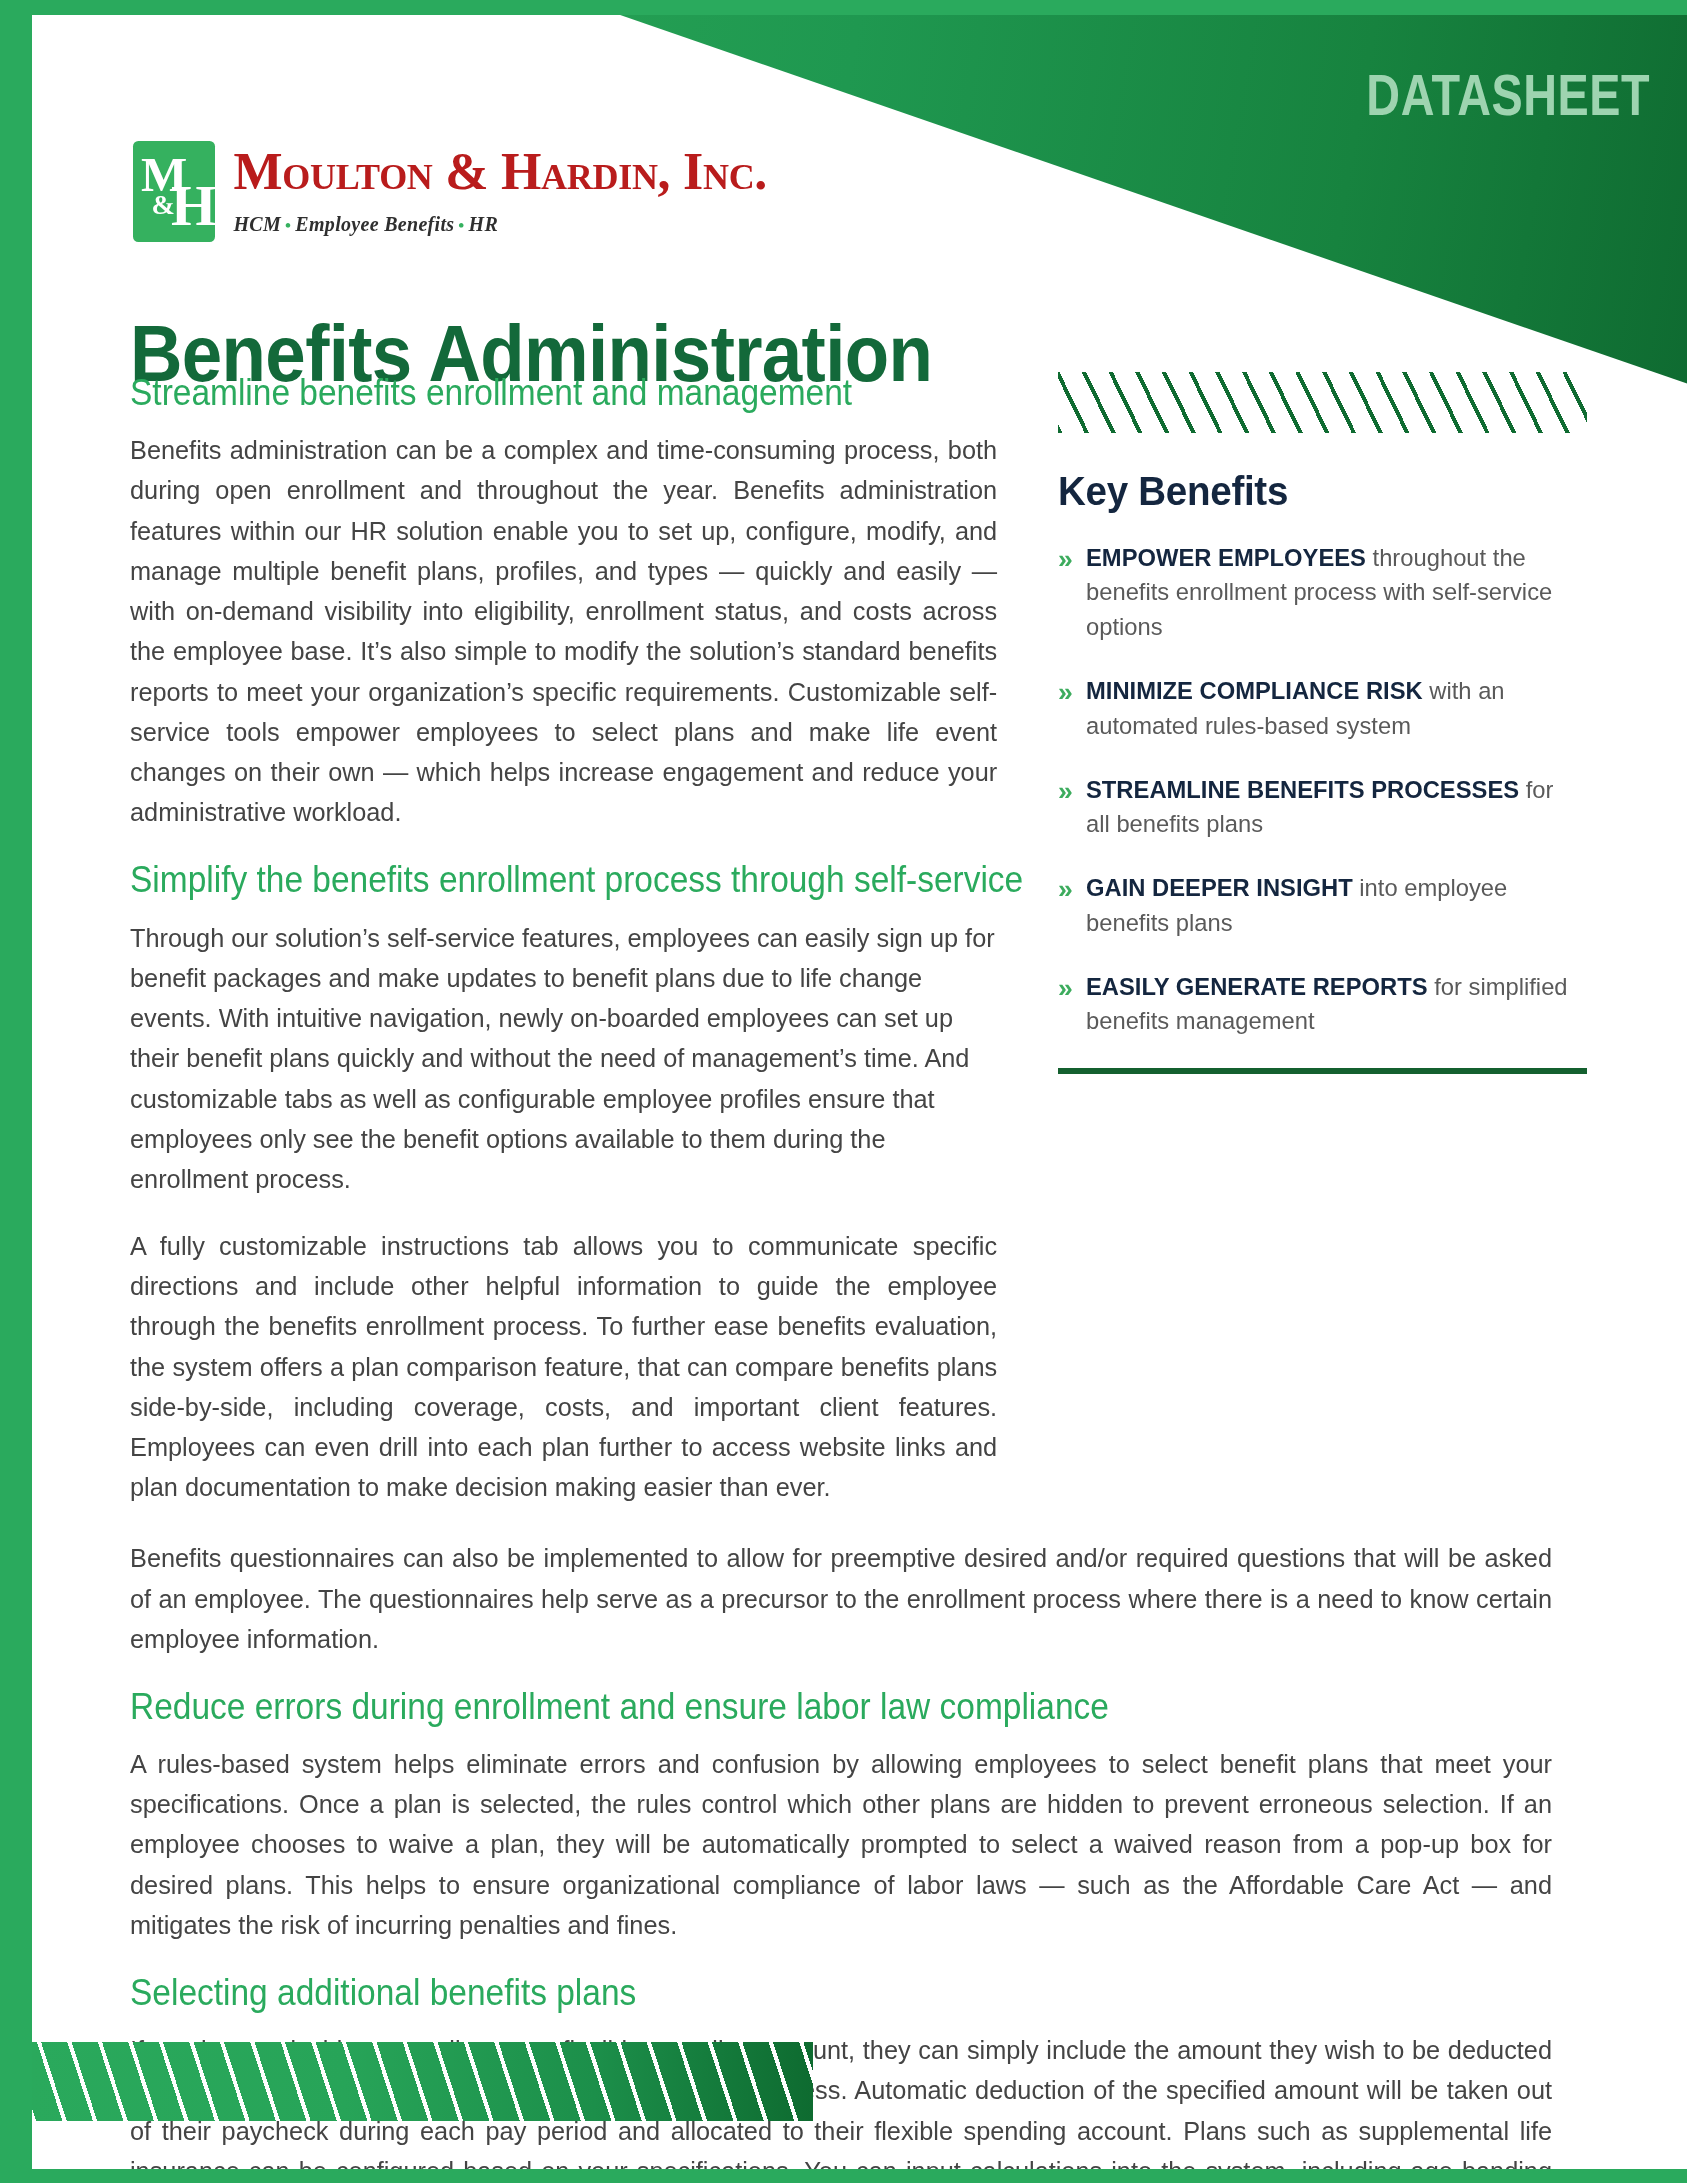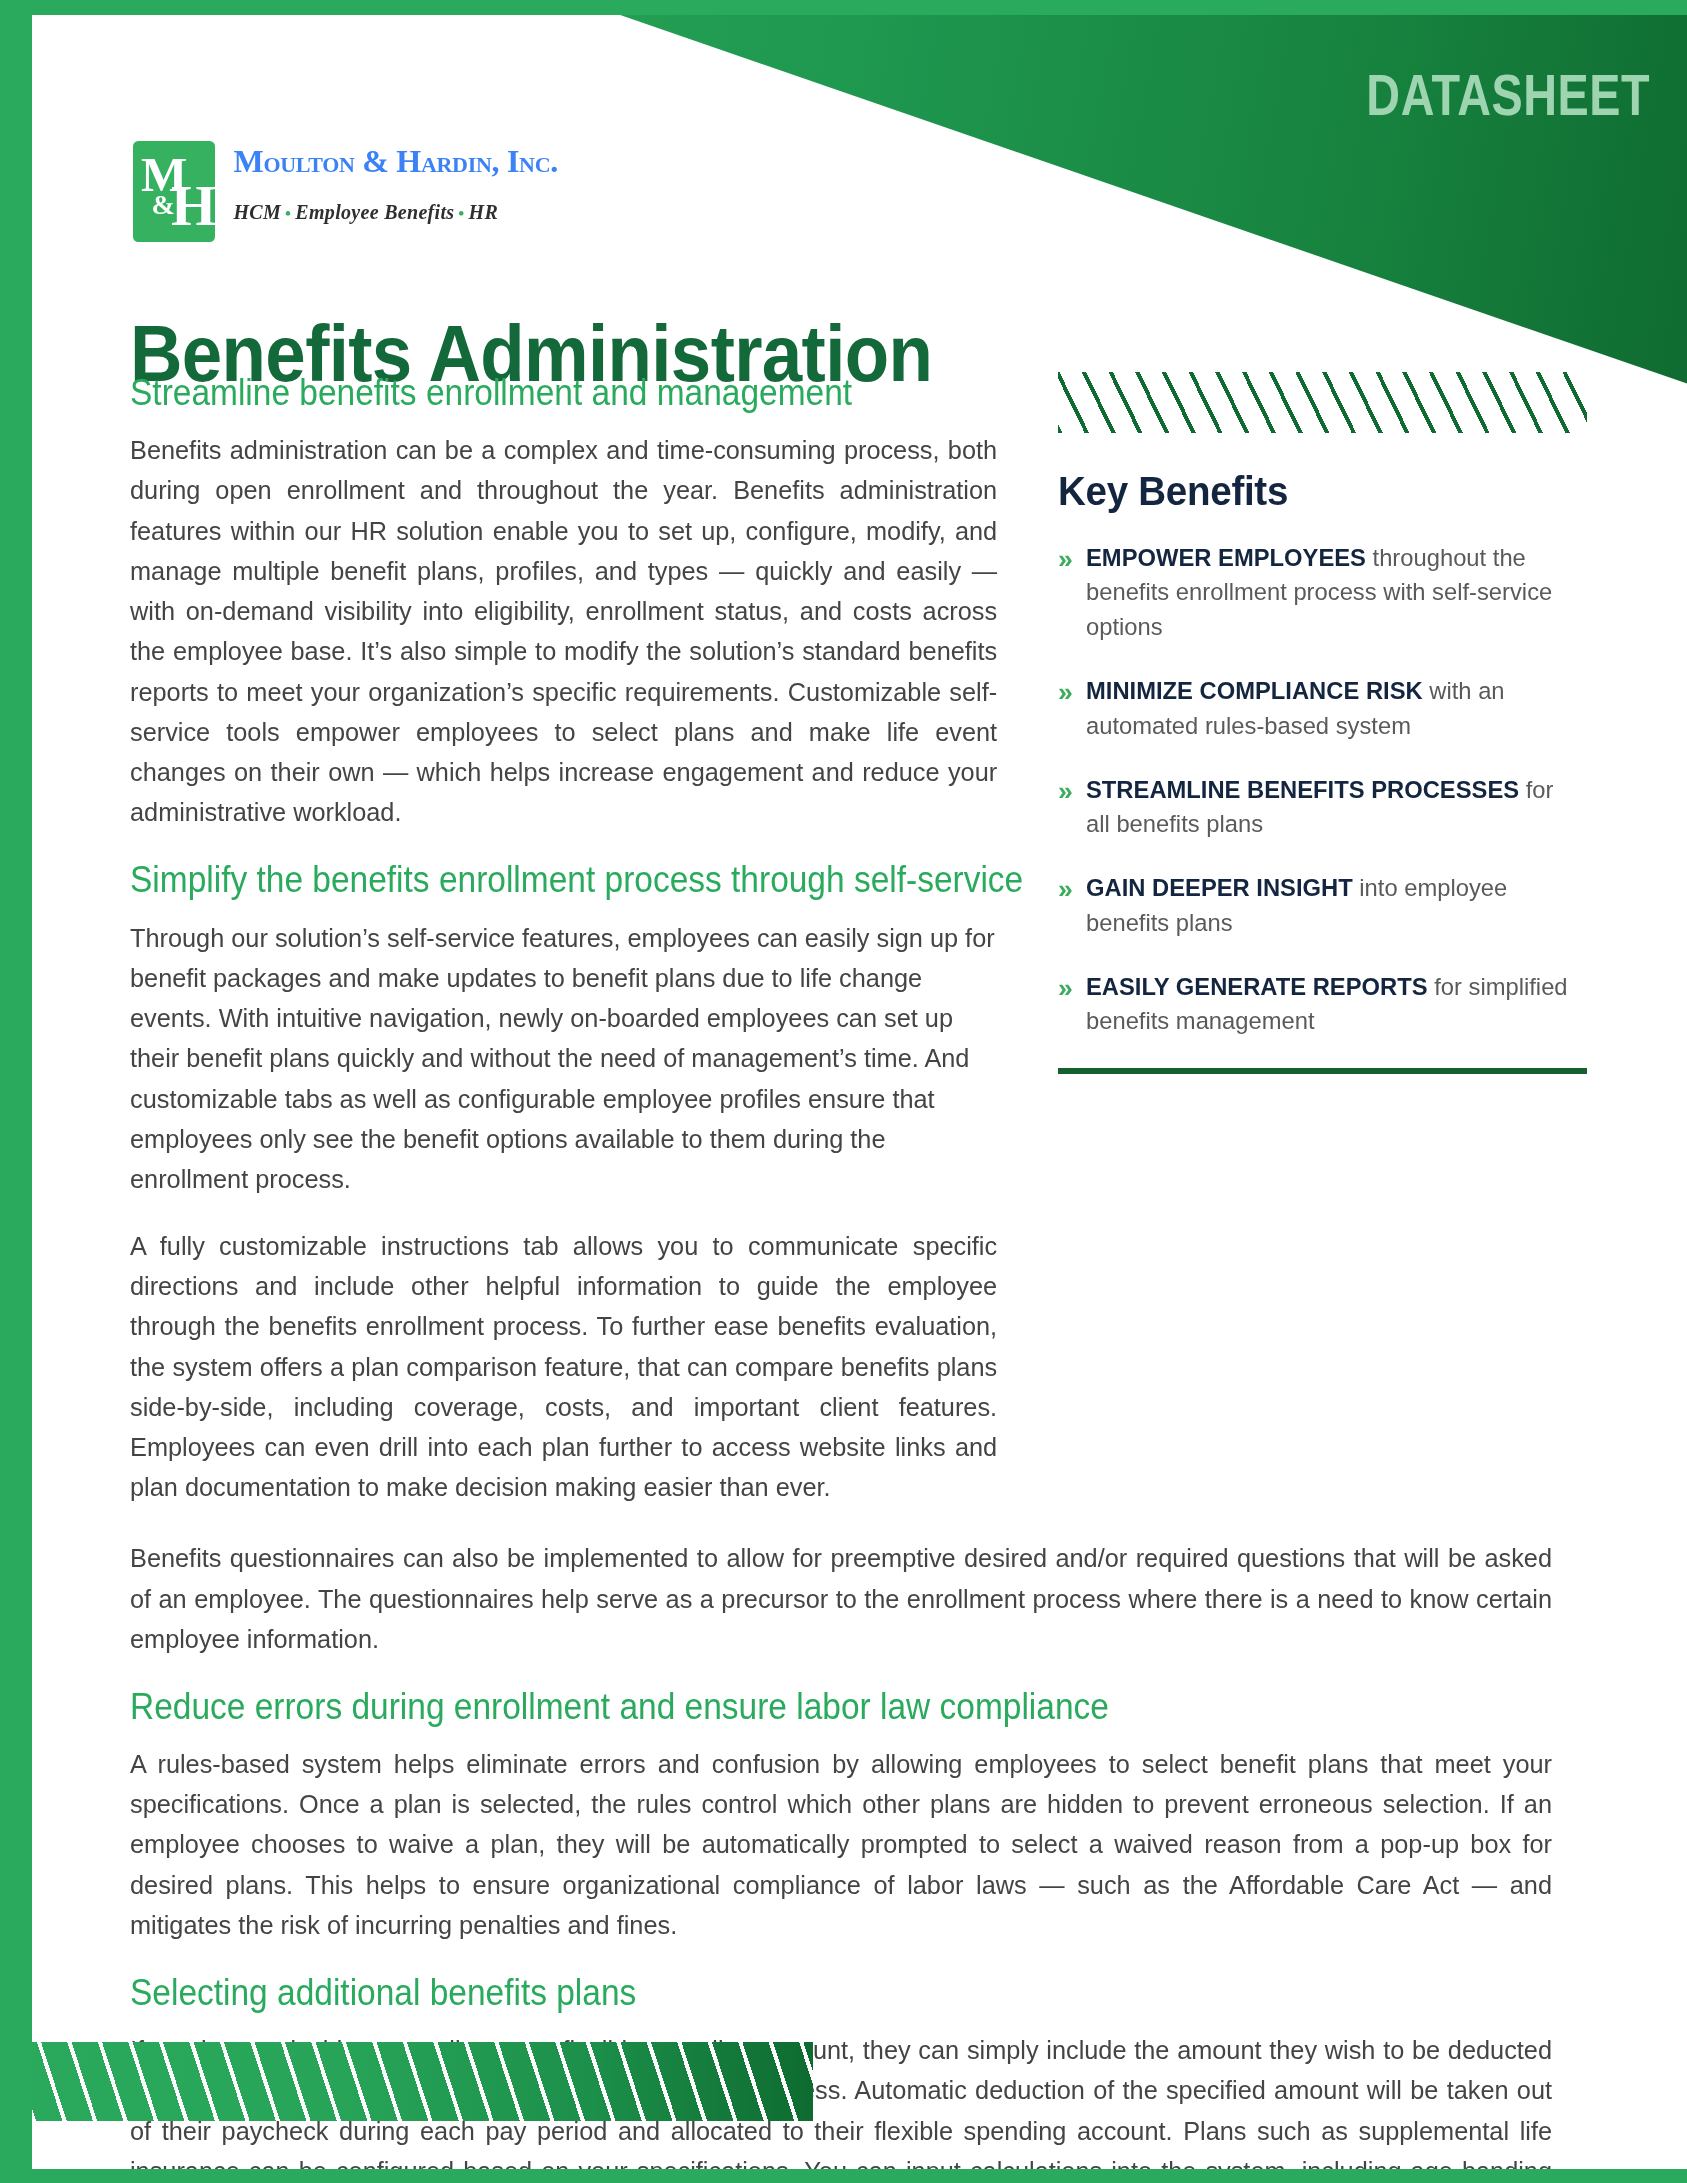--- a/index.html
+++ b/index.html
@@ -58,34 +58,34 @@
     font-weight:700;
     line-height:1;
   }
   #logo-mark .mk-m{ left:8px; top:9.3px; font-size:49px; }
   #logo-mark .mk-amp{ left:18.5px; top:50px; font-size:28px; }
   #logo-mark .mk-h{ left:38px; top:36px; font-size:58px; }
   #logo-text{ margin-left:18.5px; padding-top:4px; }
   #logo-name{
     font-family:"Liberation Serif", serif;
     font-weight:700;
-    font-size:32px;
+    font-size:52px;
     letter-spacing:-0.3px;
-    color:#3b82f6;
+    color:#b91c1c;
     line-height:1.05;
     font-variant:small-caps;
     white-space:nowrap;
   }
   #logo-tag{
     font-family:"Liberation Serif", serif;
     font-style:italic;
     font-weight:700;
     font-size:20px;
     color:#2f2f2f;
-    margin-top:23px;
+    margin-top:14px;
     letter-spacing:0.3px;
     white-space:nowrap;
   }
   #logo-tag .dot{ color:#35b15f; font-style:normal; font-size:17px; padding:0 4px;}
 
   
   #title{
     position:absolute;left:98px;top:246px;
     font-family:"Liberation Sans Narrow","Liberation Sans",sans-serif;
     font-weight:700;

